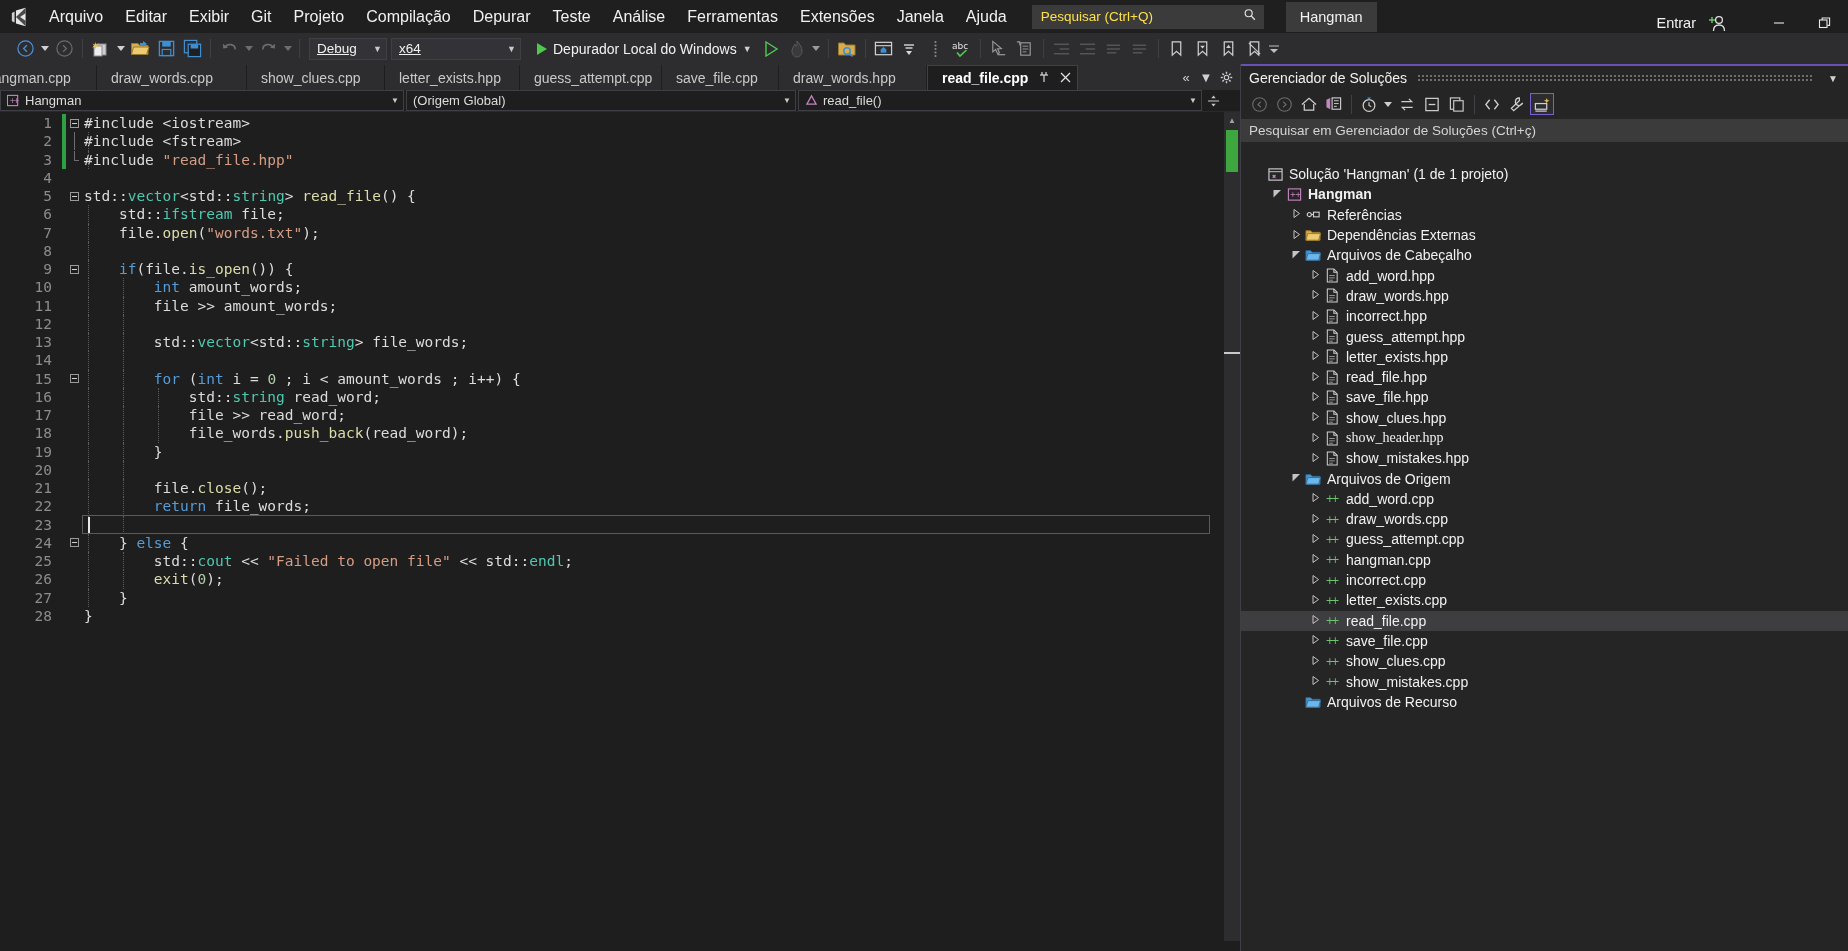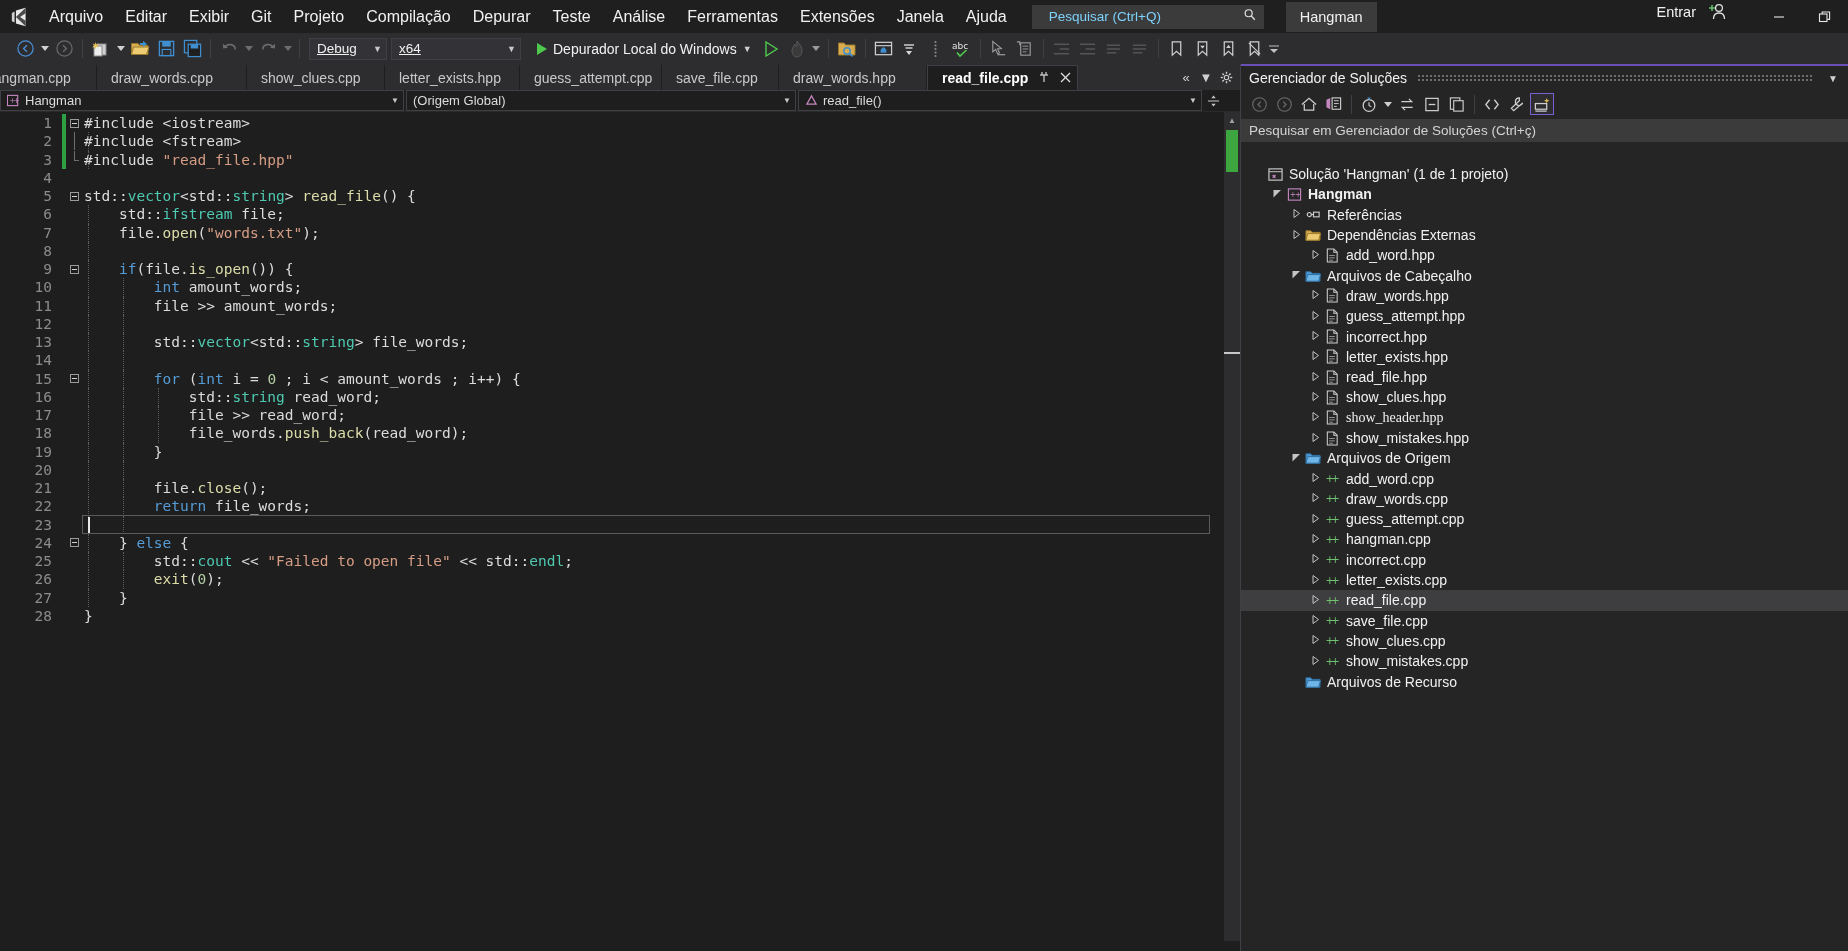--- a/index.html
+++ b/index.html
@@ -21,26 +21,26 @@
   .vs-logo svg { display: block; }
   .menu-item {
     font-size: 16px; color: #f1f1f1; padding: 5px 11px; line-height: 18px;
     white-space: nowrap; cursor: default;
   }
   .search-box {
     margin-left: 14px; width: 232px; height: 24px; background: #3b3b3c;
     border: 1px solid #3b3b3c; display: flex; align-items: center;
     padding: 0 6px 0 8px; color: #cccccc; font-size: 13.5px;
   }
-  .search-box .ph { flex: 1; color: #7dd3fc; font-size: 13.5px; margin-left: 8px; }
+  .search-box .ph { flex: 1; color: #fde047; font-size: 13.5px; }
   .hangman-pill {
     margin-left: 22px; background: #3b3b3c; color: #f1f1f1; font-size: 14.5px;
     padding: 6px 14px; line-height: 18px;
   }
-  .mb-right { position: absolute; right: 0; top: 0; height: 45px; display: flex; align-items: flex-start; }
+  .mb-right { position: absolute; right: 0; top: 0; height: 45px; display: flex; align-items: center; }
   .signin { font-size: 14.5px; color: #f1f1f1; padding: 4px 8px; }
   .signin-icon { width: 26px; height: 22px; position: relative; margin-right: 26px; }
   .wbtn { width: 46px; height: 33px; display: flex; align-items: center; justify-content: center; }
 
   
   .toolbar {
     height: 31px; background: #2d2d30; display: flex; align-items: center;
     padding-left: 4px; gap: 0px;
   }
   .tb { width: 26px; height: 26px; display: flex; align-items: center; justify-content: center; }
@@ -703,47 +703,47 @@
                 <path d="M2 0.5 L7.5 4.5 L2 8.5 Z" fill="none" stroke="#c4c4c4" stroke-width="1"></path>
               </svg></span>
             <span class="ic">
               <svg width="16" height="14" viewBox="0 0 17 14">
                 <path d="M1 2.5 H6 L7.4 4.2 H16 V12.5 H1 Z" fill="#d8ad52" stroke="#9a7a2a"></path>
                 <path d="M3 5.5 H16.5 L14.5 12.5 H1 Z" fill="#edcb72" stroke="#9a7a2a"></path>
               </svg>
             </span>
             <span class="lab">Dependências Externas</span>
           </div>
+          <div class="trow" style="padding-left: 48px;">
+            <span class="arrow"><svg width="9" height="9" viewBox="0 0 9 9">
+                <path d="M0.5 1 L8 1 L0.5 8.5 Z" fill="#c4c4c4"></path>
+              </svg></span>
+            <span class="ic">
+              <svg width="16" height="14" viewBox="0 0 17 14">
+                <path d="M1 2.5 H6 L7.4 4.2 H16 V12.5 H1 Z" fill="#4c9bd6" stroke="#2f6e9c"></path>
+                <path d="M3 5.5 H16.5 L14.5 12.5 H1 Z" fill="#6fb6e8" stroke="#2f6e9c"></path>
+              </svg>
+            </span>
+            <span class="lab">Arquivos de Cabeçalho</span>
+          </div>
           <div class="trow" style="padding-left: 67px;">
             <span class="arrow"><svg width="9" height="9" viewBox="0 0 9 9">
                 <path d="M2 0.5 L7.5 4.5 L2 8.5 Z" fill="none" stroke="#c4c4c4" stroke-width="1"></path>
               </svg></span>
             <span class="ic">
               <svg width="14" height="15" viewBox="0 0 14 16">
                 <path d="M2 1 H9 L12.5 4.5 V15 H2 Z" fill="none" stroke="#cfcfcf" stroke-width="1.1"></path>
                 <path d="M9 1 V4.5 H12.5" fill="none" stroke="#cfcfcf" stroke-width="1.1"></path>
                 <line x1="4" y1="8" x2="10" y2="8" stroke="#9a9a9a"></line>
                 <line x1="4" y1="10.5" x2="10" y2="10.5" stroke="#9a9a9a"></line>
                 <line x1="4" y1="13" x2="8" y2="13" stroke="#9a9a9a"></line>
               </svg>
             </span>
             <span class="lab">add_word.hpp</span>
           </div>
-          <div class="trow" style="padding-left: 48px;">
-            <span class="arrow"><svg width="9" height="9" viewBox="0 0 9 9">
-                <path d="M0.5 1 L8 1 L0.5 8.5 Z" fill="#c4c4c4"></path>
-              </svg></span>
-            <span class="ic">
-              <svg width="16" height="14" viewBox="0 0 17 14">
-                <path d="M1 2.5 H6 L7.4 4.2 H16 V12.5 H1 Z" fill="#4c9bd6" stroke="#2f6e9c"></path>
-                <path d="M3 5.5 H16.5 L14.5 12.5 H1 Z" fill="#6fb6e8" stroke="#2f6e9c"></path>
-              </svg>
-            </span>
-            <span class="lab">Arquivos de Cabeçalho</span>
-          </div>
           <div class="trow" style="padding-left: 67px;">
             <span class="arrow"><svg width="9" height="9" viewBox="0 0 9 9">
                 <path d="M2 0.5 L7.5 4.5 L2 8.5 Z" fill="none" stroke="#c4c4c4" stroke-width="1"></path>
               </svg></span>
             <span class="ic">
               <svg width="14" height="15" viewBox="0 0 14 16">
                 <path d="M2 1 H9 L12.5 4.5 V15 H2 Z" fill="none" stroke="#cfcfcf" stroke-width="1.1"></path>
                 <path d="M9 1 V4.5 H12.5" fill="none" stroke="#cfcfcf" stroke-width="1.1"></path>
                 <line x1="4" y1="8" x2="10" y2="8" stroke="#9a9a9a"></line>
                 <line x1="4" y1="10.5" x2="10" y2="10.5" stroke="#9a9a9a"></line>
@@ -758,36 +758,36 @@
               </svg></span>
             <span class="ic">
               <svg width="14" height="15" viewBox="0 0 14 16">
                 <path d="M2 1 H9 L12.5 4.5 V15 H2 Z" fill="none" stroke="#cfcfcf" stroke-width="1.1"></path>
                 <path d="M9 1 V4.5 H12.5" fill="none" stroke="#cfcfcf" stroke-width="1.1"></path>
                 <line x1="4" y1="8" x2="10" y2="8" stroke="#9a9a9a"></line>
                 <line x1="4" y1="10.5" x2="10" y2="10.5" stroke="#9a9a9a"></line>
                 <line x1="4" y1="13" x2="8" y2="13" stroke="#9a9a9a"></line>
               </svg>
             </span>
-            <span class="lab">guess_attempt.hpp</span>
+            <span class="lab">incorrect.hpp</span>
           </div>
           <div class="trow" style="padding-left: 67px;">
             <span class="arrow"><svg width="9" height="9" viewBox="0 0 9 9">
                 <path d="M2 0.5 L7.5 4.5 L2 8.5 Z" fill="none" stroke="#c4c4c4" stroke-width="1"></path>
               </svg></span>
             <span class="ic">
               <svg width="14" height="15" viewBox="0 0 14 16">
                 <path d="M2 1 H9 L12.5 4.5 V15 H2 Z" fill="none" stroke="#cfcfcf" stroke-width="1.1"></path>
                 <path d="M9 1 V4.5 H12.5" fill="none" stroke="#cfcfcf" stroke-width="1.1"></path>
                 <line x1="4" y1="8" x2="10" y2="8" stroke="#9a9a9a"></line>
                 <line x1="4" y1="10.5" x2="10" y2="10.5" stroke="#9a9a9a"></line>
                 <line x1="4" y1="13" x2="8" y2="13" stroke="#9a9a9a"></line>
               </svg>
             </span>
-            <span class="lab">incorrect.hpp</span>
+            <span class="lab">guess_attempt.hpp</span>
           </div>
           <div class="trow" style="padding-left: 67px;">
             <span class="arrow"><svg width="9" height="9" viewBox="0 0 9 9">
                 <path d="M2 0.5 L7.5 4.5 L2 8.5 Z" fill="none" stroke="#c4c4c4" stroke-width="1"></path>
               </svg></span>
             <span class="ic">
               <svg width="14" height="15" viewBox="0 0 14 16">
                 <path d="M2 1 H9 L12.5 4.5 V15 H2 Z" fill="none" stroke="#cfcfcf" stroke-width="1.1"></path>
                 <path d="M9 1 V4.5 H12.5" fill="none" stroke="#cfcfcf" stroke-width="1.1"></path>
                 <line x1="4" y1="8" x2="10" y2="8" stroke="#9a9a9a"></line>
@@ -818,50 +818,65 @@
               </svg></span>
             <span class="ic">
               <svg width="14" height="15" viewBox="0 0 14 16">
                 <path d="M2 1 H9 L12.5 4.5 V15 H2 Z" fill="none" stroke="#cfcfcf" stroke-width="1.1"></path>
                 <path d="M9 1 V4.5 H12.5" fill="none" stroke="#cfcfcf" stroke-width="1.1"></path>
                 <line x1="4" y1="8" x2="10" y2="8" stroke="#9a9a9a"></line>
                 <line x1="4" y1="10.5" x2="10" y2="10.5" stroke="#9a9a9a"></line>
                 <line x1="4" y1="13" x2="8" y2="13" stroke="#9a9a9a"></line>
               </svg>
             </span>
-            <span class="lab">show_clues.hpp</span>
-          </div>
-          <div class="trow" style="padding-left: 67px; font-family: Liberation Serif, serif;">
+            <span class="lab">save_file.hpp</span>
+          </div>
+          <div class="trow" style="padding-left: 67px;">
             <span class="arrow"><svg width="9" height="9" viewBox="0 0 9 9">
                 <path d="M2 0.5 L7.5 4.5 L2 8.5 Z" fill="none" stroke="#c4c4c4" stroke-width="1"></path>
               </svg></span>
             <span class="ic">
               <svg width="14" height="15" viewBox="0 0 14 16">
                 <path d="M2 1 H9 L12.5 4.5 V15 H2 Z" fill="none" stroke="#cfcfcf" stroke-width="1.1"></path>
                 <path d="M9 1 V4.5 H12.5" fill="none" stroke="#cfcfcf" stroke-width="1.1"></path>
                 <line x1="4" y1="8" x2="10" y2="8" stroke="#9a9a9a"></line>
                 <line x1="4" y1="10.5" x2="10" y2="10.5" stroke="#9a9a9a"></line>
                 <line x1="4" y1="13" x2="8" y2="13" stroke="#9a9a9a"></line>
               </svg>
             </span>
-            <span class="lab">show_header.hpp</span>
-          </div>
-          <div class="trow" style="padding-left: 67px;">
+            <span class="lab">show_clues.hpp</span>
+          </div>
+          <div class="trow" style="padding-left: 67px; font-family: Liberation Serif, serif;">
             <span class="arrow"><svg width="9" height="9" viewBox="0 0 9 9">
                 <path d="M2 0.5 L7.5 4.5 L2 8.5 Z" fill="none" stroke="#c4c4c4" stroke-width="1"></path>
               </svg></span>
             <span class="ic">
               <svg width="14" height="15" viewBox="0 0 14 16">
                 <path d="M2 1 H9 L12.5 4.5 V15 H2 Z" fill="none" stroke="#cfcfcf" stroke-width="1.1"></path>
                 <path d="M9 1 V4.5 H12.5" fill="none" stroke="#cfcfcf" stroke-width="1.1"></path>
                 <line x1="4" y1="8" x2="10" y2="8" stroke="#9a9a9a"></line>
                 <line x1="4" y1="10.5" x2="10" y2="10.5" stroke="#9a9a9a"></line>
                 <line x1="4" y1="13" x2="8" y2="13" stroke="#9a9a9a"></line>
               </svg>
             </span>
+            <span class="lab">show_header.hpp</span>
+          </div>
+          <div class="trow" style="padding-left: 67px;">
+            <span class="arrow"><svg width="9" height="9" viewBox="0 0 9 9">
+                <path d="M2 0.5 L7.5 4.5 L2 8.5 Z" fill="none" stroke="#c4c4c4" stroke-width="1"></path>
+              </svg></span>
+            <span class="ic">
+              <svg width="14" height="15" viewBox="0 0 14 16">
+                <path d="M2 1 H9 L12.5 4.5 V15 H2 Z" fill="none" stroke="#cfcfcf" stroke-width="1.1"></path>
+                <path d="M9 1 V4.5 H12.5" fill="none" stroke="#cfcfcf" stroke-width="1.1"></path>
+                <line x1="4" y1="8" x2="10" y2="8" stroke="#9a9a9a"></line>
+                <line x1="4" y1="10.5" x2="10" y2="10.5" stroke="#9a9a9a"></line>
+                <line x1="4" y1="13" x2="8" y2="13" stroke="#9a9a9a"></line>
+              </svg>
+            </span>
             <span class="lab">show_mistakes.hpp</span>
           </div>
           <div class="trow" style="padding-left: 48px;">
             <span class="arrow"><svg width="9" height="9" viewBox="0 0 9 9">
                 <path d="M0.5 1 L8 1 L0.5 8.5 Z" fill="#c4c4c4"></path>
               </svg></span>
             <span class="ic">
               <svg width="16" height="14" viewBox="0 0 17 14">
                 <path d="M1 2.5 H6 L7.4 4.2 H16 V12.5 H1 Z" fill="#4c9bd6" stroke="#2f6e9c"></path>
                 <path d="M3 5.5 H16.5 L14.5 12.5 H1 Z" fill="#6fb6e8" stroke="#2f6e9c"></path>

